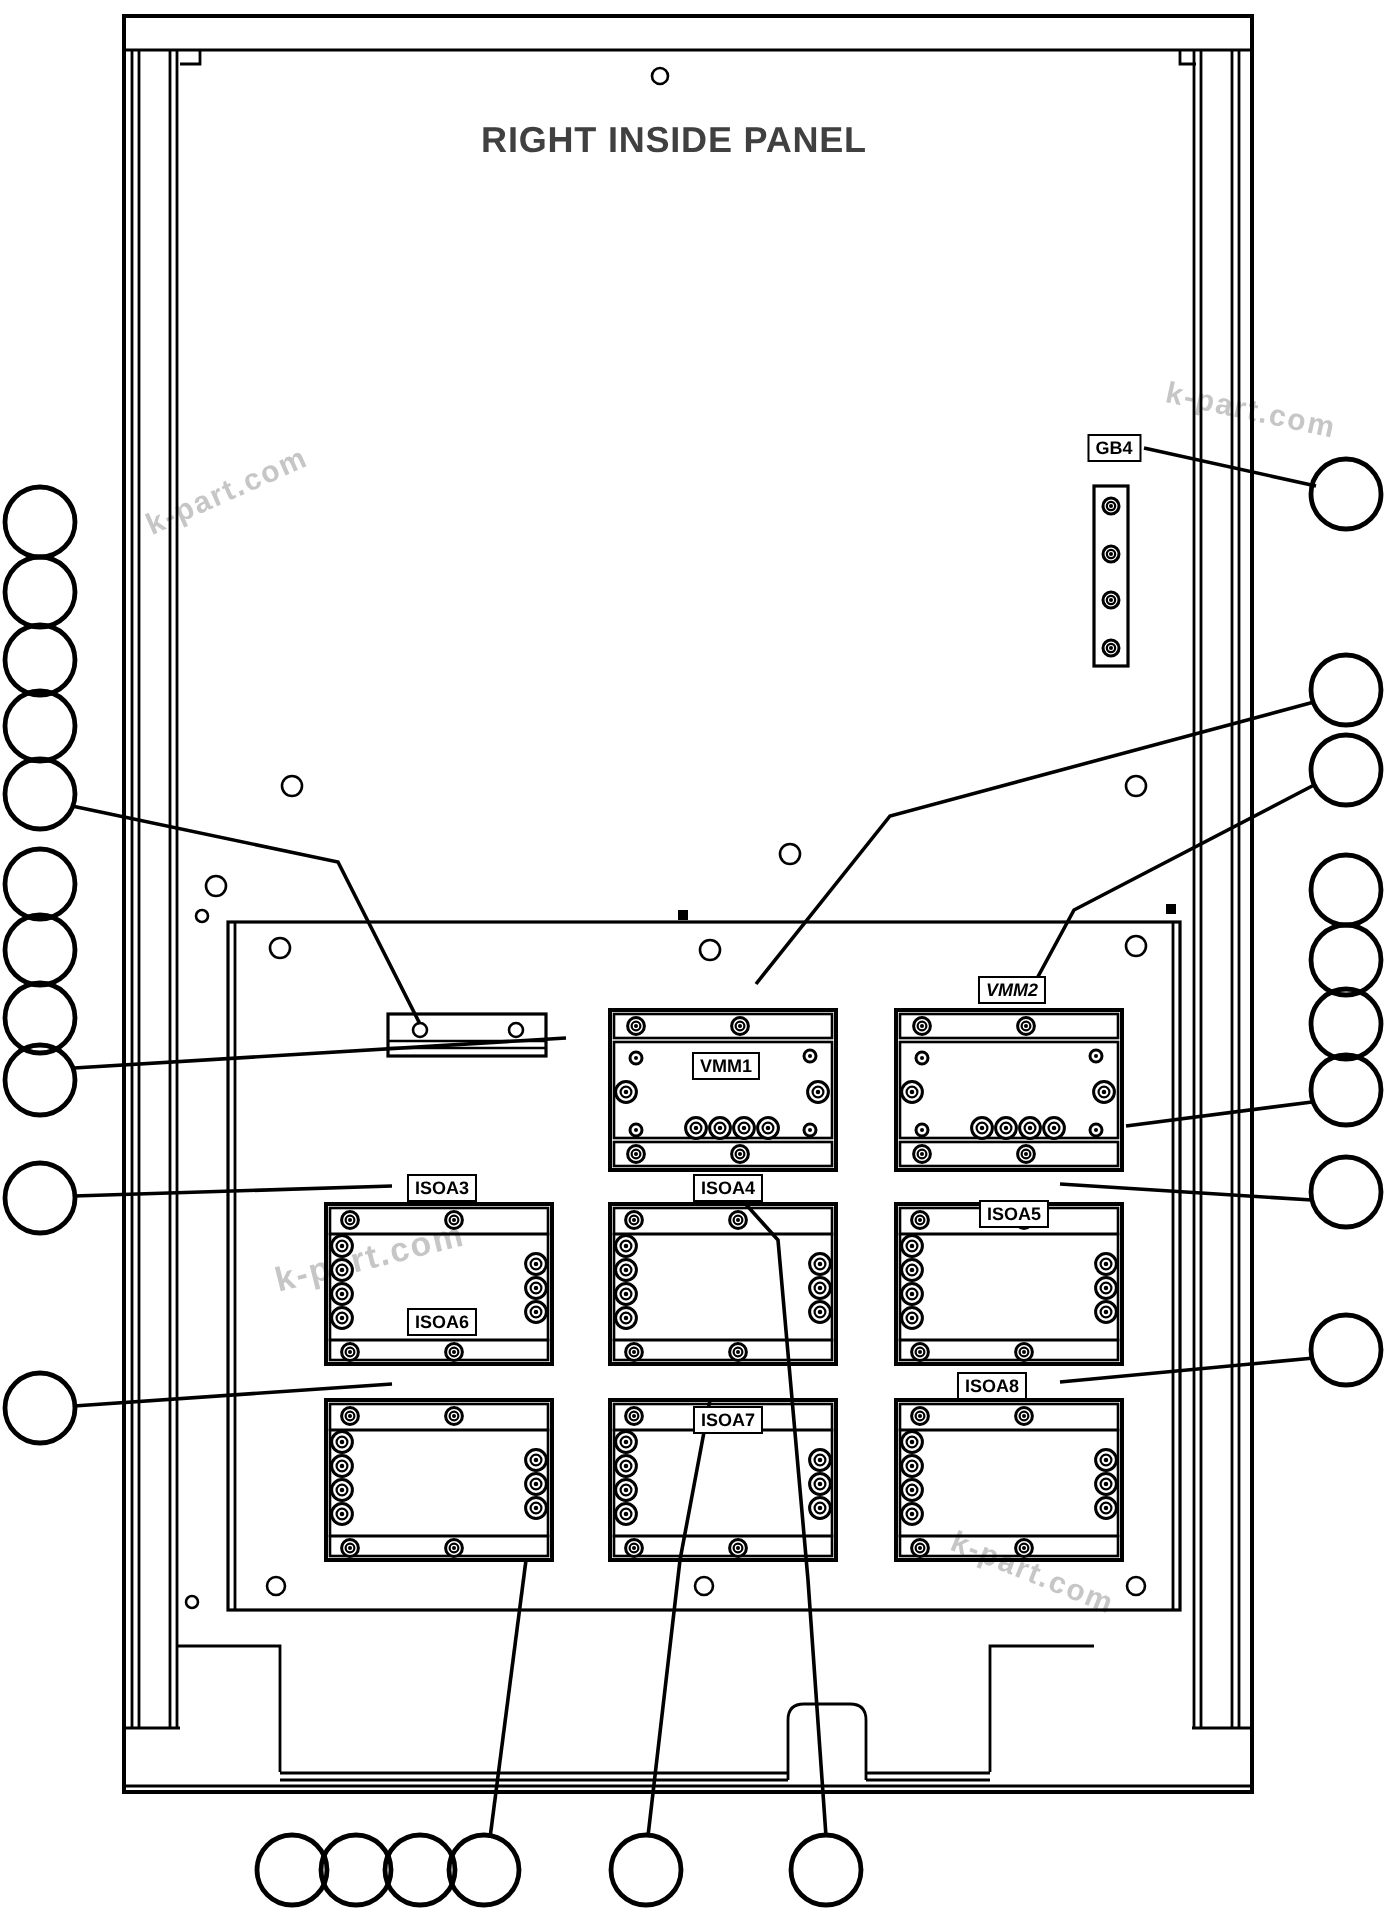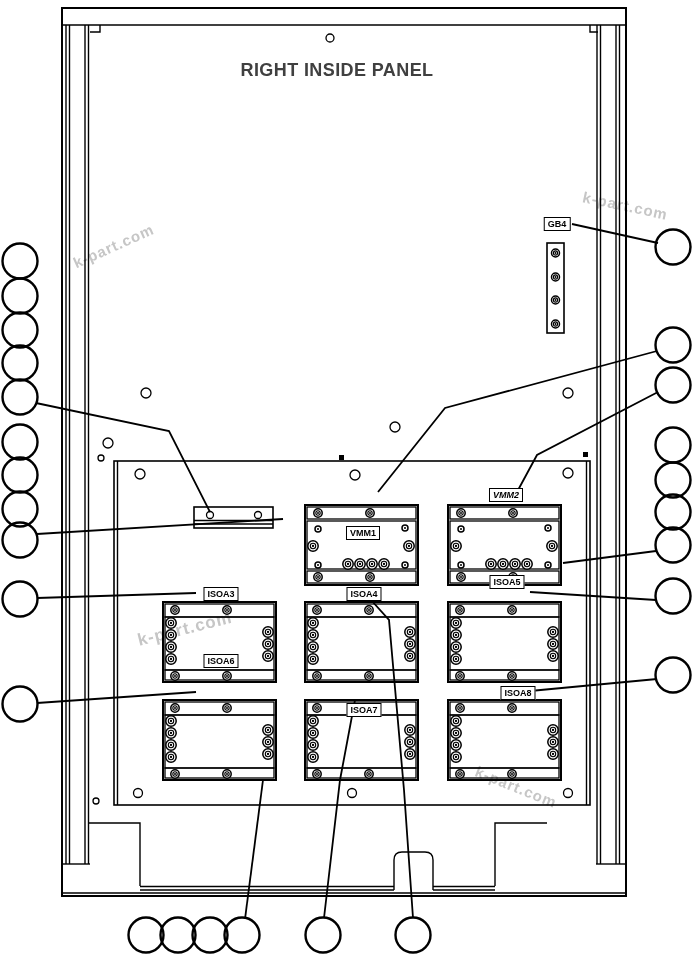--- a/index.html
+++ b/index.html
@@ -449,18 +449,18 @@
       <circle cx="242" cy="935" r="17.5" fill="none" stroke="#000000" stroke-width="2.4"></circle>
       <circle cx="323" cy="935" r="17.5" fill="none" stroke="#000000" stroke-width="2.4"></circle>
       <circle cx="413" cy="935" r="17.5" fill="none" stroke="#000000" stroke-width="2.4"></circle>
     </svg>
   <div id="label-layer">
       <div class="comp-label" style="left: 557px; top: 217px;">GB4</div>
       <div class="comp-label" style="left: 363px; top: 496px; margin-top: 30px;">VMM1</div>
       <div class="comp-label" style="left: 506px; top: 488px; font-style: italic;">VMM2</div>
       <div class="comp-label" style="left: 221px; top: 587px;">ISOA3</div>
       <div class="comp-label" style="left: 364px; top: 587px;">ISOA4</div>
-      <div class="comp-label" style="left: 507px; top: 575px;">ISOA5</div>
+      <div class="comp-label" style="left: 507px; top: 600px;">ISOA5</div>
       <div class="comp-label" style="left: 221px; top: 654px;">ISOA6</div>
       <div class="comp-label" style="left: 364px; top: 686px; margin-top: 17px;">ISOA7</div>
-      <div class="comp-label" style="left: 518px; top: 686px;">ISOA8</div>
+      <div class="comp-label" style="left: 496px; top: 686px;">ISOA8</div>
     </div>
 </div>
 
 </body></html>

